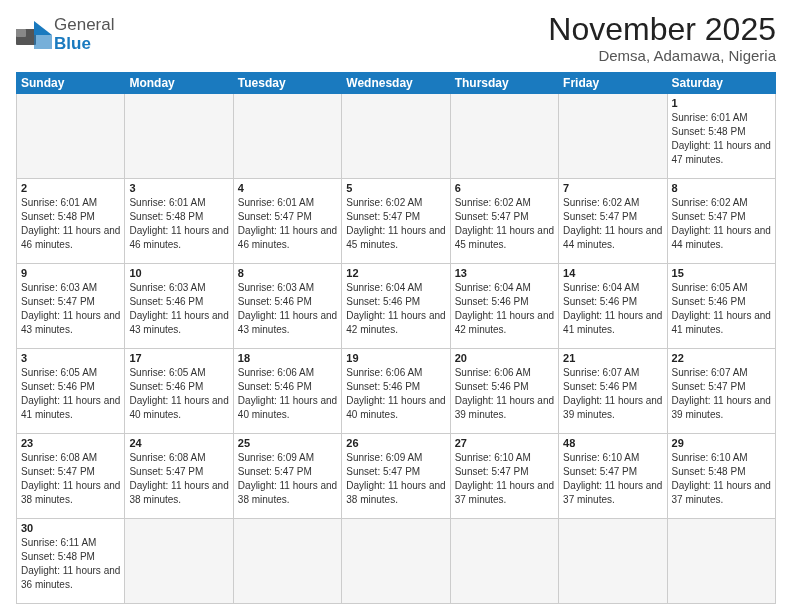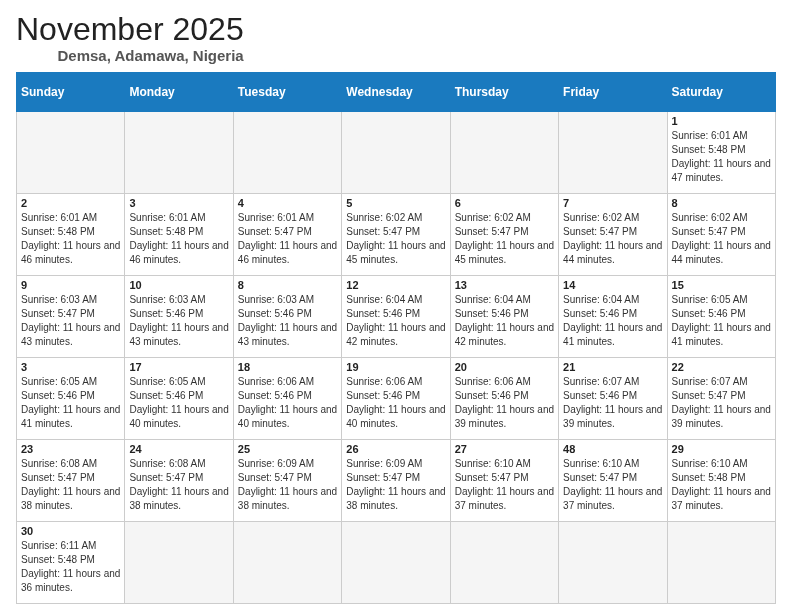--- a/index.html
+++ b/index.html
@@ -38,35 +38,34 @@
     }
     .month-title {
       font-size: 32px;
       font-weight: normal;
       color: #222;
       line-height: 1.1;
     }
     .location {
       font-size: 15px;
       color: #555;
-      font-weight: bold;
     }
     .calendar {
       flex: 1;
       border: 1px solid #ccc;
       border-collapse: collapse;
       width: 100%;
       table-layout: fixed;
     }
     .calendar th {
       background: #1a7abf;
       color: #fff;
       font-size: 12px;
       font-weight: bold;
-      padding: 12px 4px;
+      padding: 3px 4px;
       text-align: left;
       border: 1px solid #1a7abf;
     }
     .calendar td {
       border: 1px solid #ccc;
       vertical-align: top;
       padding: 3px 4px;
       font-size: 8.5px;
       color: #333;
       height: 72px;
@@ -89,20 +88,34 @@
     }
     .last-row td {
       height: 60px;
     }
   </style>
 </head>
 <body>
 
 <div class="page">
   <div class="header">
+    <div class="logo">
+      <svg class="logo-icon" viewBox="0 0 36 28">
+        <rect x="0" y="8" width="20" height="16" rx="1" fill="#555"></rect>
+        <rect x="0" y="8" width="10" height="8" rx="1" fill="#888"></rect>
+        <polygon points="18,0 36,14 18,14" fill="#1a7abf"></polygon>
+        <polygon points="18,14 36,14 36,28 18,28" fill="#1a7abf" opacity="0.6"></polygon>
+      </svg>
+      <div>
+        <div style="font-size:17px;color:#555;font-weight:normal;line-height:1.1;">
+          <span style="color:#555;">General</span><br>
+          <span style="color:#1a7abf;font-weight:bold;">Blue</span>
+        </div>
+      </div>
+    </div>
     <div class="title-block">
       <div class="month-title">November 2025</div>
       <div class="location">Demsa, Adamawa, Nigeria</div>
     </div>
   </div>
 
   <table class="calendar">
     <thead>
       <tr>
         <th>Sunday</th>

